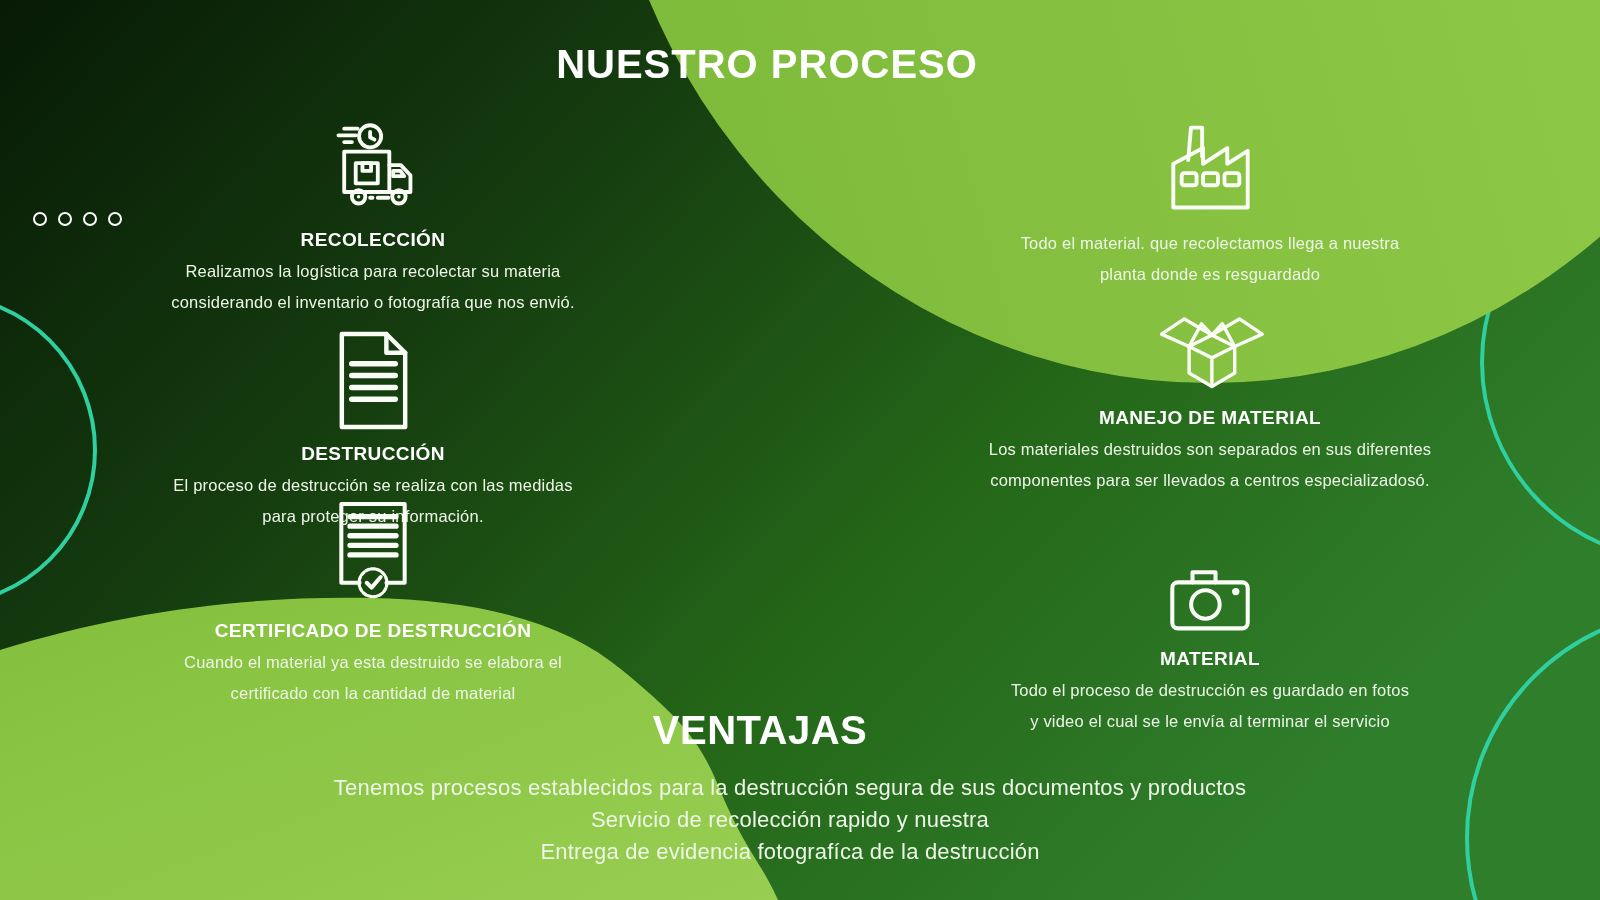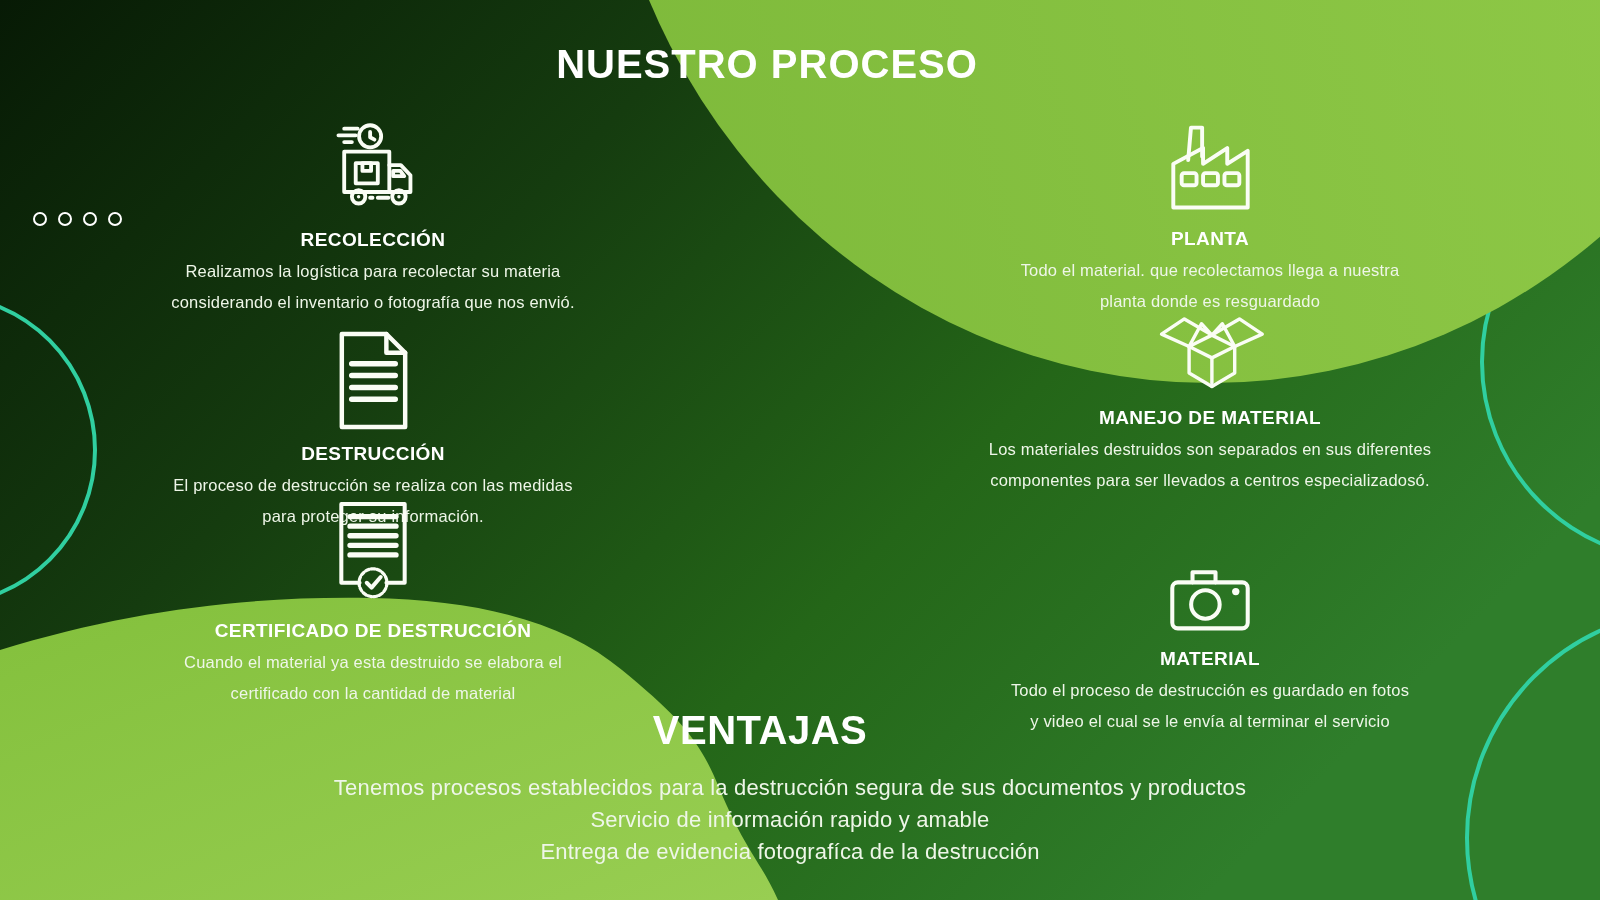--- a/index.html
+++ b/index.html
@@ -156,21 +156,20 @@
       <svg width="93" height="93" viewBox="0 0 100 100" aria-hidden="true">
         <g fill="none" stroke="#fafdf5" stroke-width="4.2" stroke-linecap="round" stroke-linejoin="round">
           <path d="M10,92 V45 L42,28 V45 L68,28 V45 L90,31 V92 Z"></path>
           <path d="M26,41 L29,6 H41 V37"></path>
           <rect x="19" y="55" width="16" height="13" rx="2.5"></rect>
           <rect x="42" y="55" width="16" height="13" rx="2.5"></rect>
           <rect x="65" y="55" width="16" height="13" rx="2.5"></rect>
         </g>
       </svg>
     </div>
-    <h3 class="section-title">PLANTA</h3>
     <p class="section-desc">Todo el material. que recolectamos llega a nuestra
 planta donde es resguardado</p>
   </div>
 
   <div class="section" id="sec-manejo">
     <div class="icon-wrap">
       <svg width="114" height="95" viewBox="0 0 120 100" aria-hidden="true">
         <g fill="none" stroke="#fafdf5" stroke-width="3.6" stroke-linecap="round" stroke-linejoin="round">
           <path d="M38,50 L62,38 L86,50 L62,62 Z"></path>
           <path d="M38,50 V78 L62,92 L86,78 V50"></path>
@@ -199,17 +198,17 @@
       </svg>
     </div>
     <h3 class="section-title">MATERIAL</h3>
     <p class="section-desc">Todo el proceso de destrucción es guardado en fotos
 y video el cual se le envía al terminar el servicio</p>
   </div>
 
   <h2 class="ventajas-title">VENTAJAS</h2>
   <div class="ventajas-lines">
     <div>Tenemos procesos establecidos para la destrucción segura de sus documentos y productos</div>
-    <div>Servicio de información rapido y amable</div>
+    <div>Servicio de recolección rapido y nuestra</div>
     <div>Entrega de evidencia fotografíca de la destrucción</div>
   </div>
 
 </div>
 
 </body></html>

